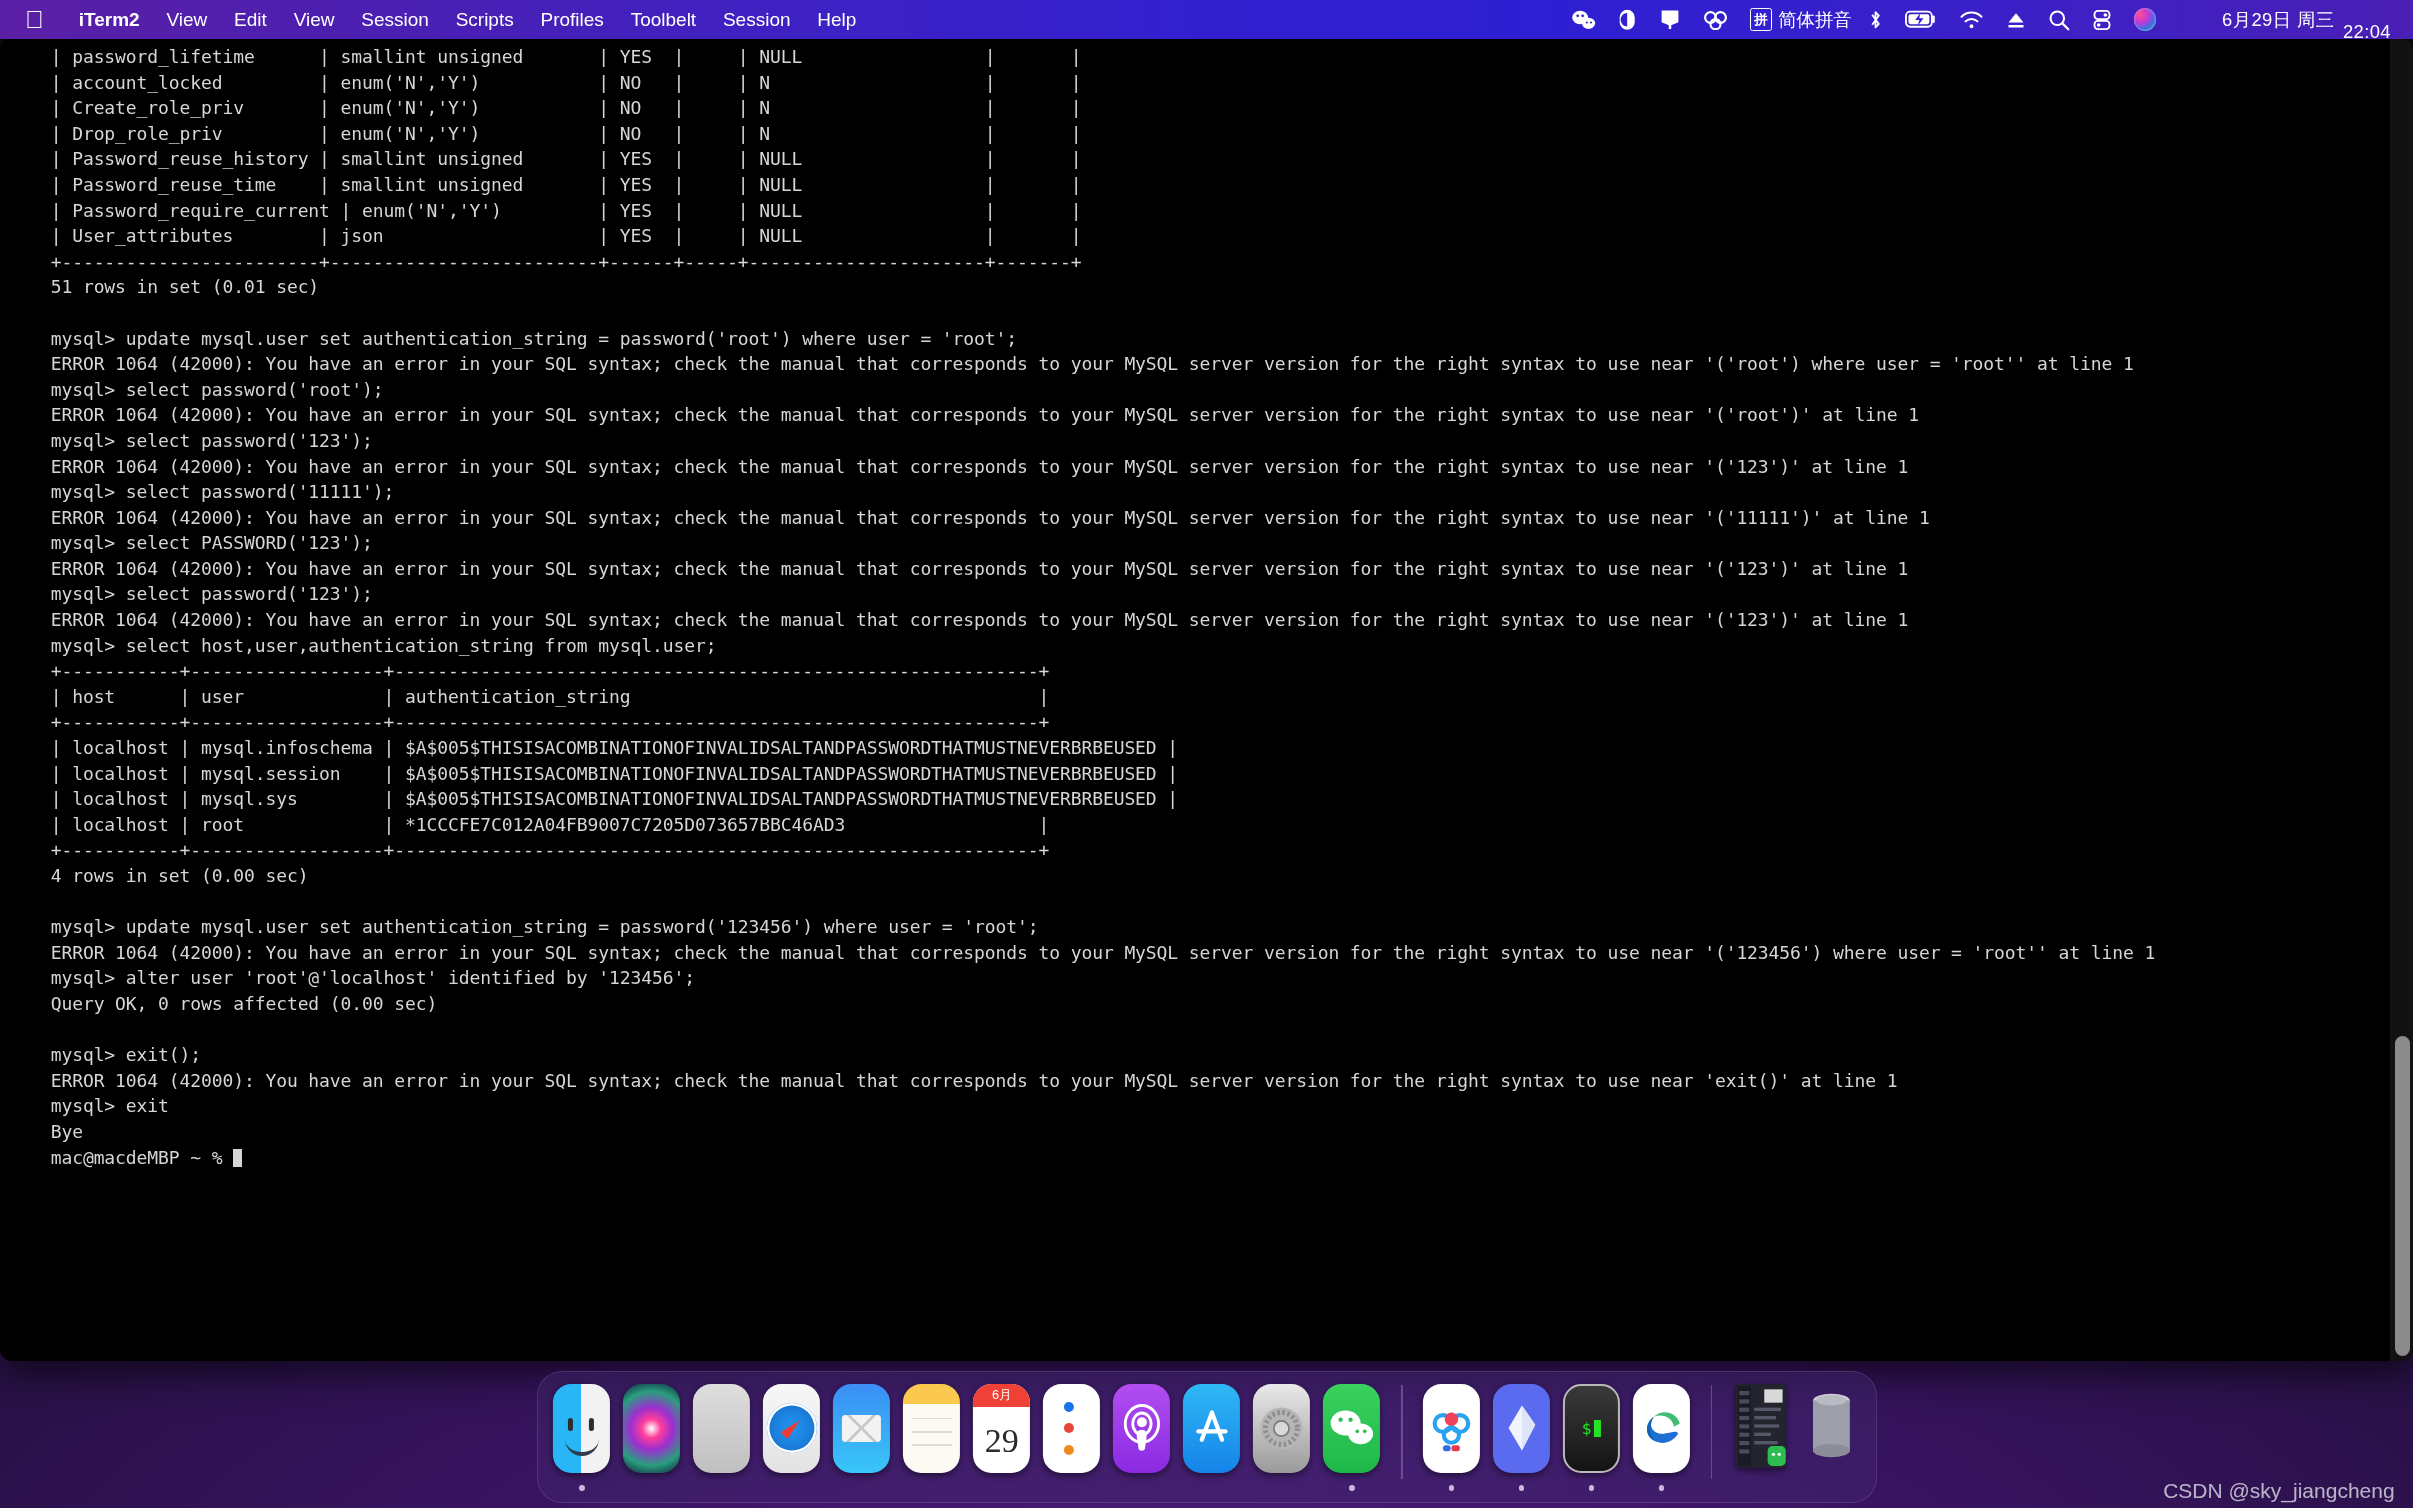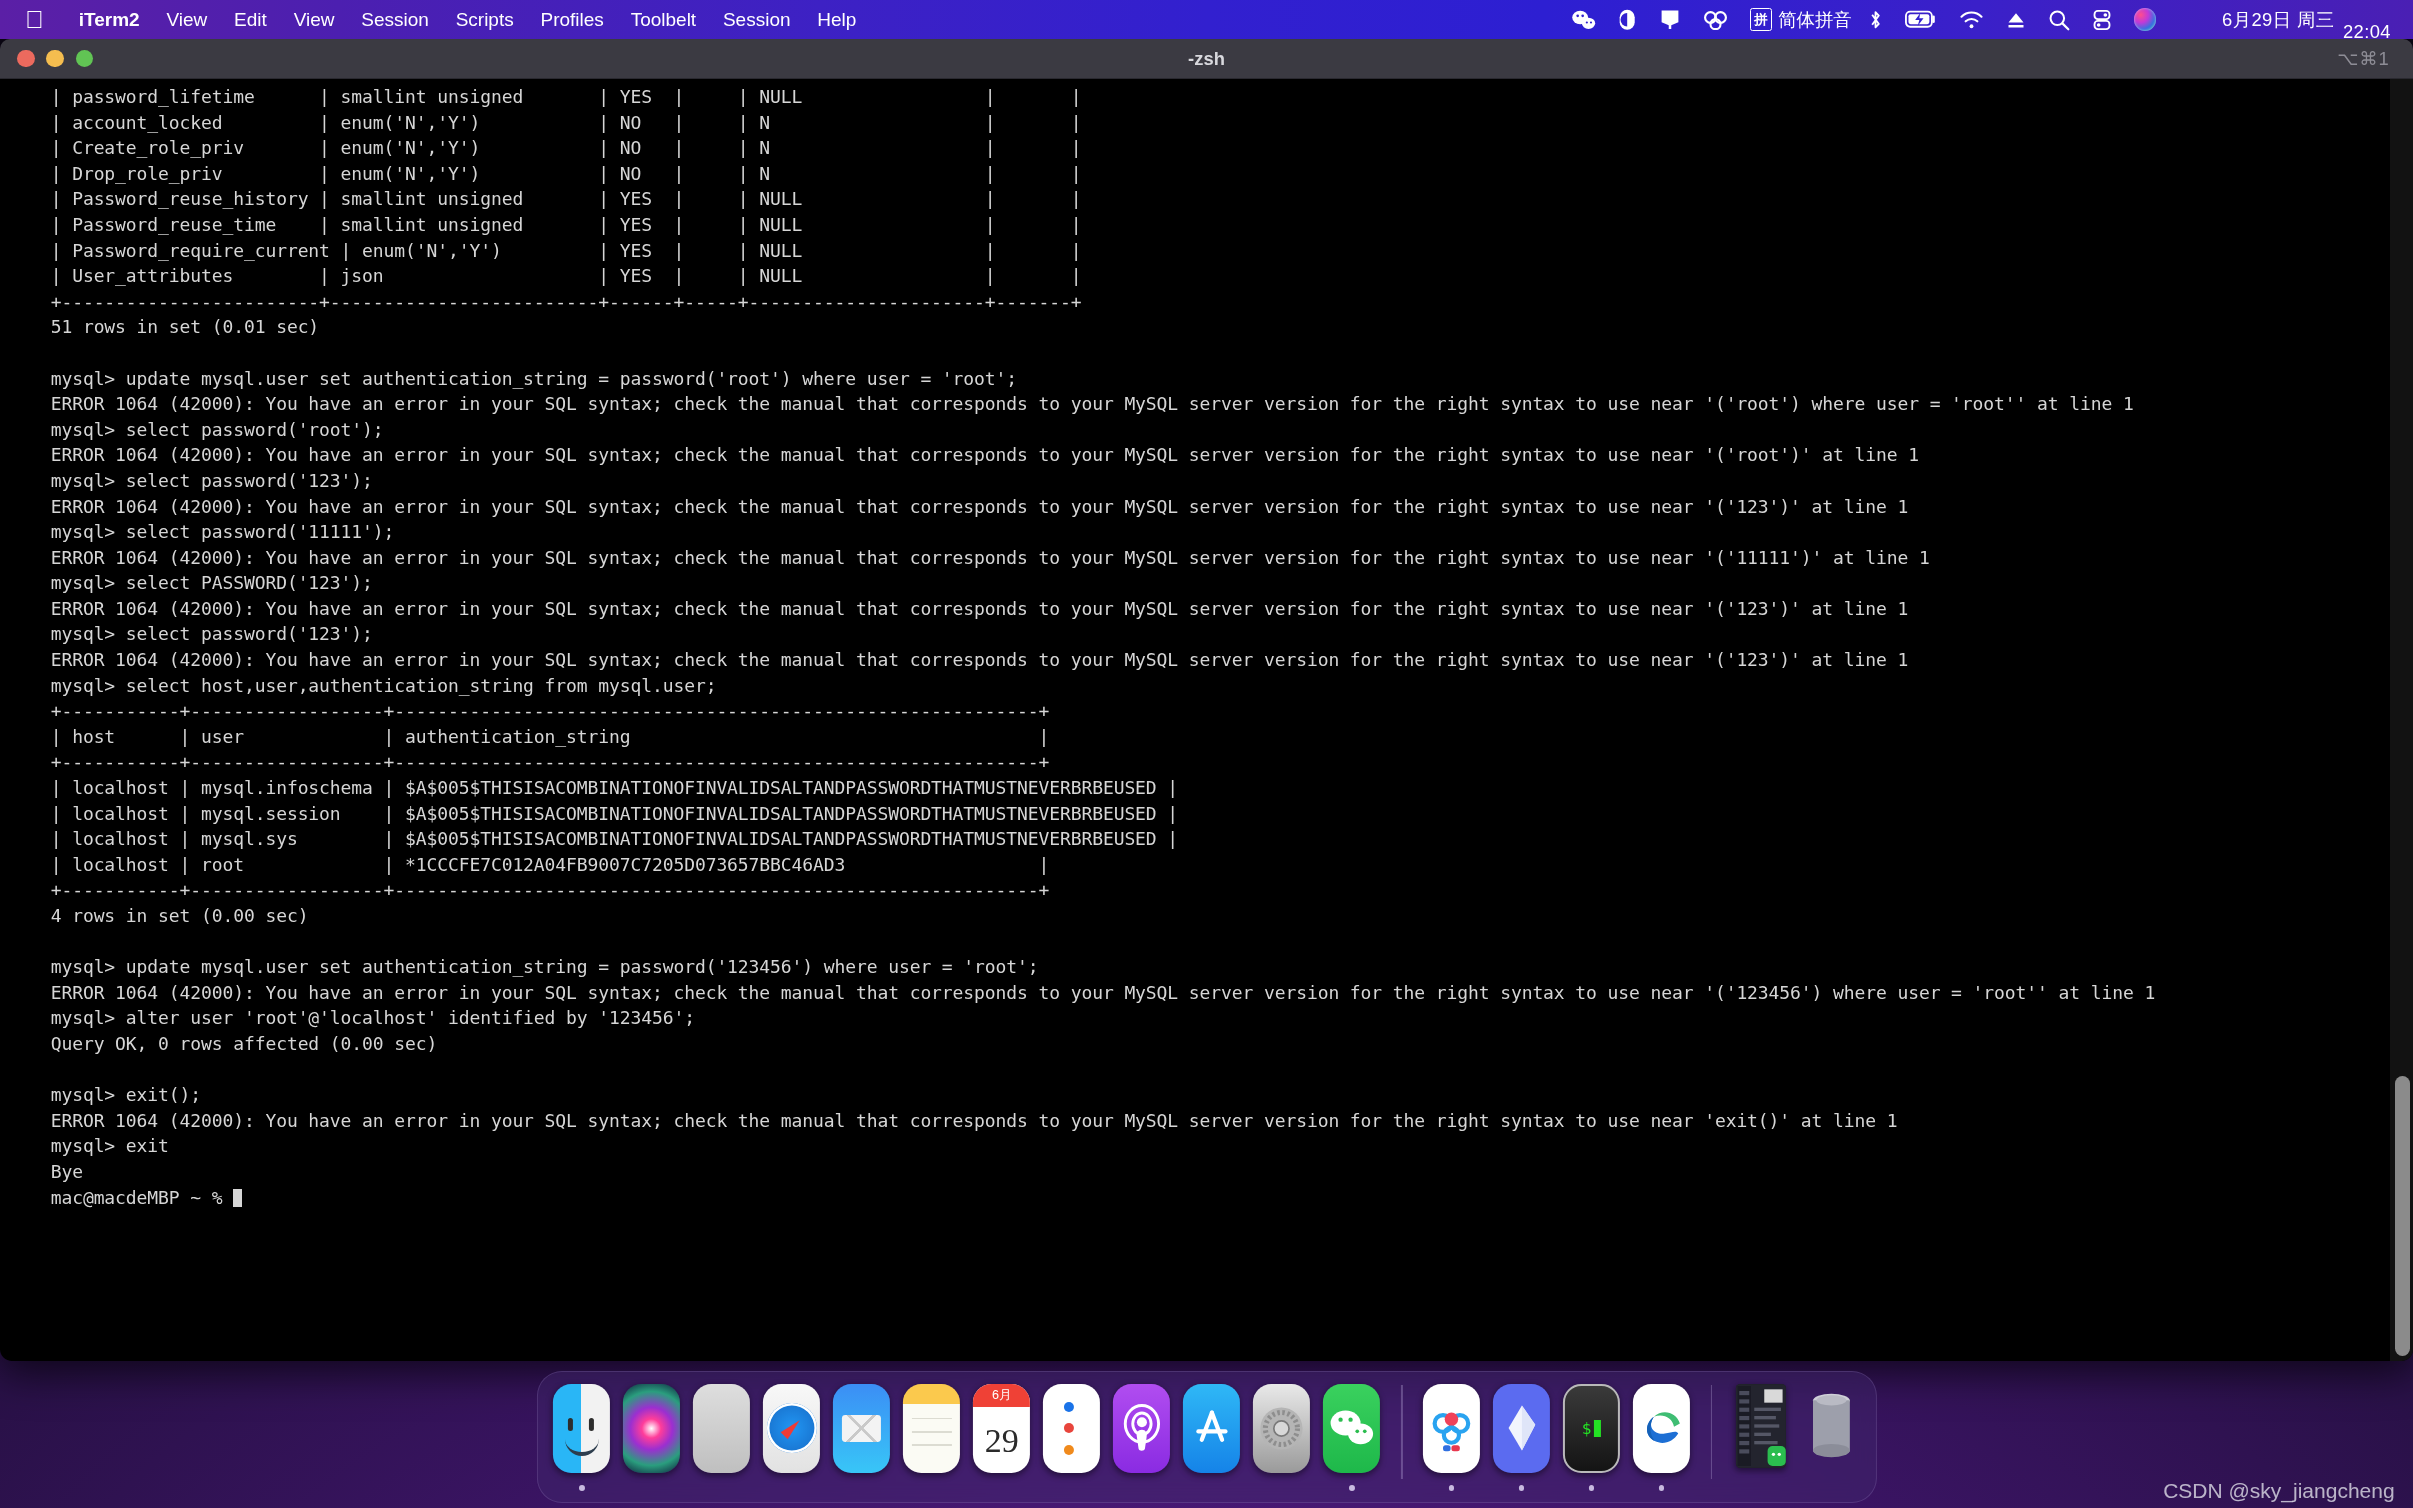--- a/index.html
+++ b/index.html
@@ -301,29 +301,20 @@
     </div>
     <div class="status-item">
       <span class="siri-orb"></span>
     </div>
     <div class="status-item clock" style="padding-right:8.4px;margin-left:48px;">6月29日 周三</div>
     <div class="status-item clock" style="padding-left:0;padding-right:0;margin-top:24px;">22:04</div>
   </div>
 </div>
 
 <div id="terminal-window">
-  <div id="titlebar">
-    <div class="traffic-lights">
-      <span class="tl red"></span>
-      <span class="tl yellow"></span>
-      <span class="tl green"></span>
-    </div>
-    <div id="window-title">-zsh</div>
-    <div id="window-shortcut">⌥⌘1</div>
-  </div>
 
   <div id="terminal-body">
     <div id="term-text"><div>| password_lifetime      | smallint unsigned       | YES  |     | NULL                 |       |</div><div>| account_locked         | enum('N','Y')           | NO   |     | N                    |       |</div><div>| Create_role_priv       | enum('N','Y')           | NO   |     | N                    |       |</div><div>| Drop_role_priv         | enum('N','Y')           | NO   |     | N                    |       |</div><div>| Password_reuse_history | smallint unsigned       | YES  |     | NULL                 |       |</div><div>| Password_reuse_time    | smallint unsigned       | YES  |     | NULL                 |       |</div><div>| Password_require_current | enum('N','Y')         | YES  |     | NULL                 |       |</div><div>| User_attributes        | json                    | YES  |     | NULL                 |       |</div><div>+------------------------+-------------------------+------+-----+----------------------+-------+</div><div>51 rows in set (0.01 sec)</div><div>&nbsp;</div><div>mysql&gt; update mysql.user set authentication_string = password('root') where user = 'root';</div><div>ERROR 1064 (42000): You have an error in your SQL syntax; check the manual that corresponds to your MySQL server version for the right syntax to use near '('root') where user = 'root'' at line 1</div><div>mysql&gt; select password('root');</div><div>ERROR 1064 (42000): You have an error in your SQL syntax; check the manual that corresponds to your MySQL server version for the right syntax to use near '('root')' at line 1</div><div>mysql&gt; select password('123');</div><div>ERROR 1064 (42000): You have an error in your SQL syntax; check the manual that corresponds to your MySQL server version for the right syntax to use near '('123')' at line 1</div><div>mysql&gt; select password('11111');</div><div>ERROR 1064 (42000): You have an error in your SQL syntax; check the manual that corresponds to your MySQL server version for the right syntax to use near '('11111')' at line 1</div><div>mysql&gt; select PASSWORD('123');</div><div>ERROR 1064 (42000): You have an error in your SQL syntax; check the manual that corresponds to your MySQL server version for the right syntax to use near '('123')' at line 1</div><div>mysql&gt; select password('123');</div><div>ERROR 1064 (42000): You have an error in your SQL syntax; check the manual that corresponds to your MySQL server version for the right syntax to use near '('123')' at line 1</div><div>mysql&gt; select host,user,authentication_string from mysql.user;</div><div>+-----------+------------------+------------------------------------------------------------+</div><div>| host      | user             | authentication_string                                      |</div><div>+-----------+------------------+------------------------------------------------------------+</div><div>| localhost | mysql.infoschema | $A$005$THISISACOMBINATIONOFINVALIDSALTANDPASSWORDTHATMUSTNEVERBRBEUSED |</div><div>| localhost | mysql.session    | $A$005$THISISACOMBINATIONOFINVALIDSALTANDPASSWORDTHATMUSTNEVERBRBEUSED |</div><div>| localhost | mysql.sys        | $A$005$THISISACOMBINATIONOFINVALIDSALTANDPASSWORDTHATMUSTNEVERBRBEUSED |</div><div>| localhost | root             | *1CCCFE7C012A04FB9007C7205D073657BBC46AD3                  |</div><div>+-----------+------------------+------------------------------------------------------------+</div><div>4 rows in set (0.00 sec)</div><div>&nbsp;</div><div>mysql&gt; update mysql.user set authentication_string = password('123456') where user = 'root';</div><div>ERROR 1064 (42000): You have an error in your SQL syntax; check the manual that corresponds to your MySQL server version for the right syntax to use near '('123456') where user = 'root'' at line 1</div><div>mysql&gt; alter user 'root'@'localhost' identified by '123456';</div><div>Query OK, 0 rows affected (0.00 sec)</div><div>&nbsp;</div><div>mysql&gt; exit();</div><div>ERROR 1064 (42000): You have an error in your SQL syntax; check the manual that corresponds to your MySQL server version for the right syntax to use near 'exit()' at line 1</div><div>mysql&gt; exit</div><div>Bye</div><div><span>mac@macdeMBP ~ % </span><span class="cursor-block"></span></div></div>
     <div id="term-scrollbar-track">
       <div id="term-scrollbar-thumb"></div>
     </div>
   </div>
 </div>
 
 <div id="dock">

